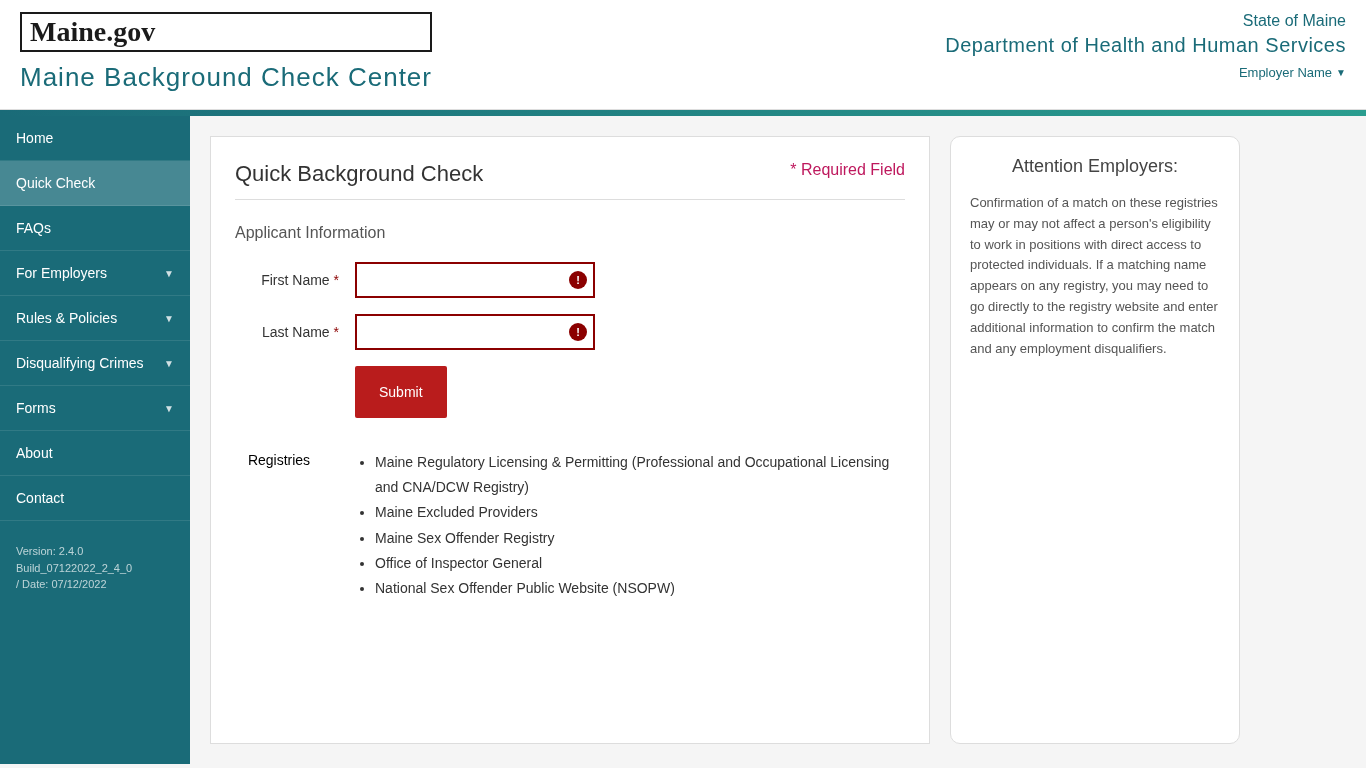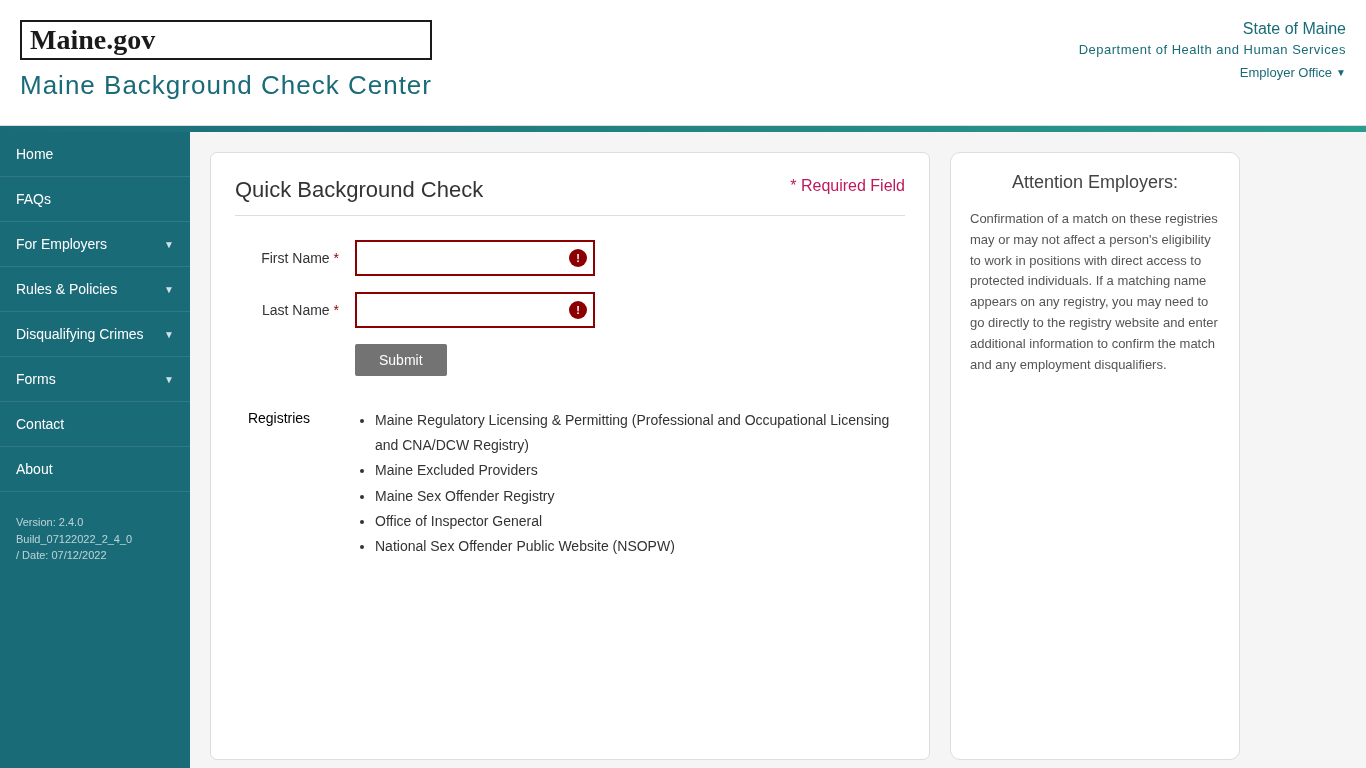--- a/index.html
+++ b/index.html
@@ -8,21 +8,21 @@
     
     .header-top {
       background: #fff;
       padding: 0 20px;
       border-bottom: 1px solid #ddd;
     }
     .header-top-inner {
       display: flex;
       justify-content: space-between;
       align-items: flex-start;
-      padding: 20px 0;
+      padding: 12px 0;
     }
     .logo-area {
       display: flex;
       flex-direction: column;
     }
     .maine-gov-logo {
       font-size: 28px;
       font-weight: bold;
       color: #1a1a1a;
       font-family: Georgia, serif;
@@ -41,21 +41,21 @@
     .header-right {
       text-align: right;
     }
     .state-of-maine {
       font-size: 16px;
       color: #1a6b78;
       display: block;
       margin-bottom: 4px;
     }
     .dept-name {
-      font-size: 13px;
+      font-size: 20px;
       color: #1a6b78;
       display: block;
       margin-bottom: 8px;
       letter-spacing: 0.5px;
     }
     .employer-login-btn {
       background: none;
       border: none;
       color: #1a6b78;
       font-size: 13px;
@@ -118,21 +118,21 @@
       padding: 20px;
       display: flex;
       gap: 20px;
     }
 
     
     .form-panel {
       flex: 1;
       background: #fff;
       border: 1px solid #ddd;
-      border-radius: 7px;
+      border-radius: 0;
       padding: 24px;
       max-width: 720px;
     }
     .form-panel-header {
       display: flex;
       justify-content: space-between;
       align-items: flex-start;
       border-bottom: 1px solid #ddd;
       padding-bottom: 12px;
       margin-bottom: 24px;
@@ -199,24 +199,24 @@
       border-radius: 50%;
       color: #fff;
       display: flex;
       align-items: center;
       justify-content: center;
       font-size: 11px;
       font-weight: bold;
     }
 
     .submit-btn {
-      background: #737373;
+      background: #b91c1c;
       color: #fff;
       border: none;
-      padding: 8px 24px;
+      padding: 18px 24px;
       font-size: 14px;
       cursor: pointer;
       margin-left: 120px;
       margin-bottom: 24px;
       border-radius: 2px;
     }
 
     
     .registries-section {
       display: flex;
@@ -268,73 +268,77 @@
 <div class="header-top">
   <div class="header-top-inner">
     <div class="logo-area">
       <span class="maine-gov-logo">Maine.gov</span>
       <span class="site-title">Maine Background Check Center</span>
     </div>
     <div class="header-right">
       <span class="state-of-maine">State of Maine</span>
       <span class="dept-name">Department of Health and Human Services</span>
       <button class="employer-login-btn">
-        <span>Employer Office</span>
+        <span>Employer Name</span>
         <span class="dropdown-arrow">▼</span>
       </button>
     </div>
   </div>
 </div>
 <div class="accent-bar"></div>
 
 <div class="page-layout">
 
   <nav class="sidebar">
     <div class="sidebar-item">
       <span>Home</span>
     </div>
+    <div class="sidebar-item active">
+      <span>Quick Check</span>
+    </div>
     <div class="sidebar-item">
       <span>FAQs</span>
     </div>
     <div class="sidebar-item">
       <span>For Employers</span>
       <span class="arrow">▼</span>
     </div>
     <div class="sidebar-item">
       <span>Rules &amp; Policies</span>
       <span class="arrow">▼</span>
     </div>
     <div class="sidebar-item">
       <span>Disqualifying Crimes</span>
       <span class="arrow">▼</span>
     </div>
     <div class="sidebar-item">
       <span>Forms</span>
       <span class="arrow">▼</span>
     </div>
     <div class="sidebar-item">
+      <span>About</span>
+    </div>
+    <div class="sidebar-item">
       <span>Contact</span>
-    </div>
-    <div class="sidebar-item">
-      <span>About</span>
     </div>
     <div class="sidebar-version">
       <span>Version: 2.4.0 Build_07122022_2_4_0</span><br>
       <span>/  Date: 07/12/2022</span>
     </div>
   </nav>
 
   <div class="main-content">
 
     <div class="form-panel">
       <div class="form-panel-header">
         <h1 class="form-title">Quick Background Check</h1>
         <span class="required-label">* Required Field</span>
       </div>
 
+      <p class="section-title">Applicant Information</p>
 
       <div class="form-row">
         <label>
           <span>First Name</span>
           <span class="required-star">*</span>
         </label>
         <div class="input-wrapper">
           <input type="text" class="form-input" value="" style="">
           <span class="input-error-icon">!</span>
         </div>

